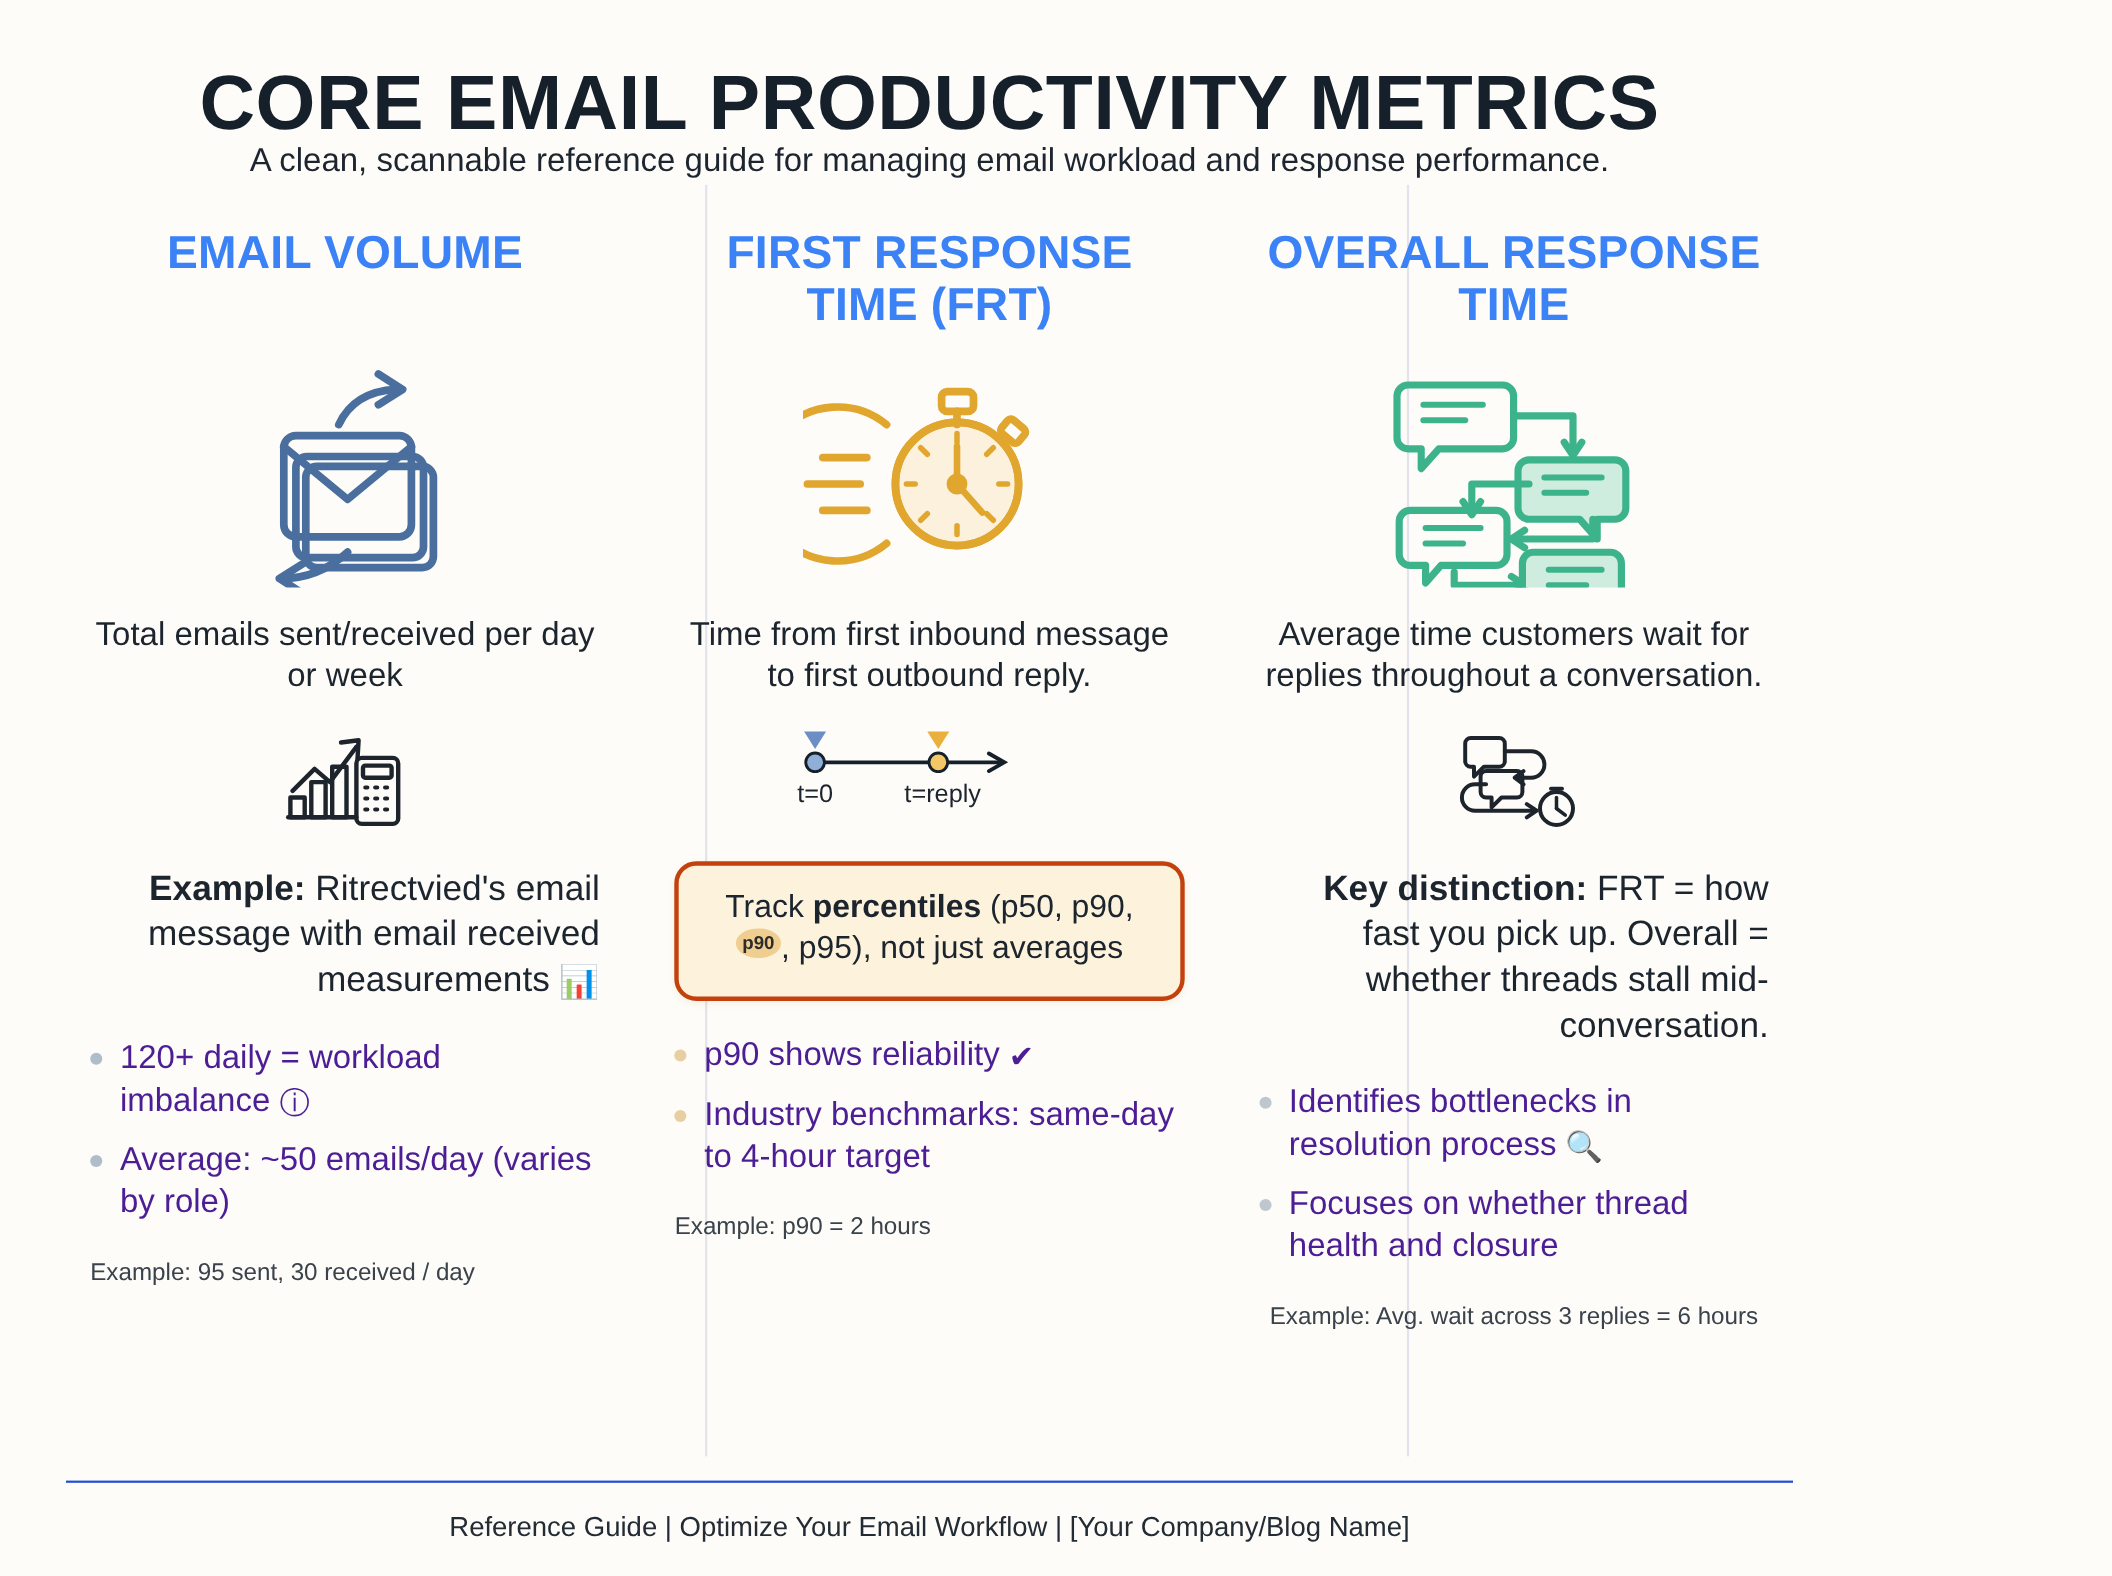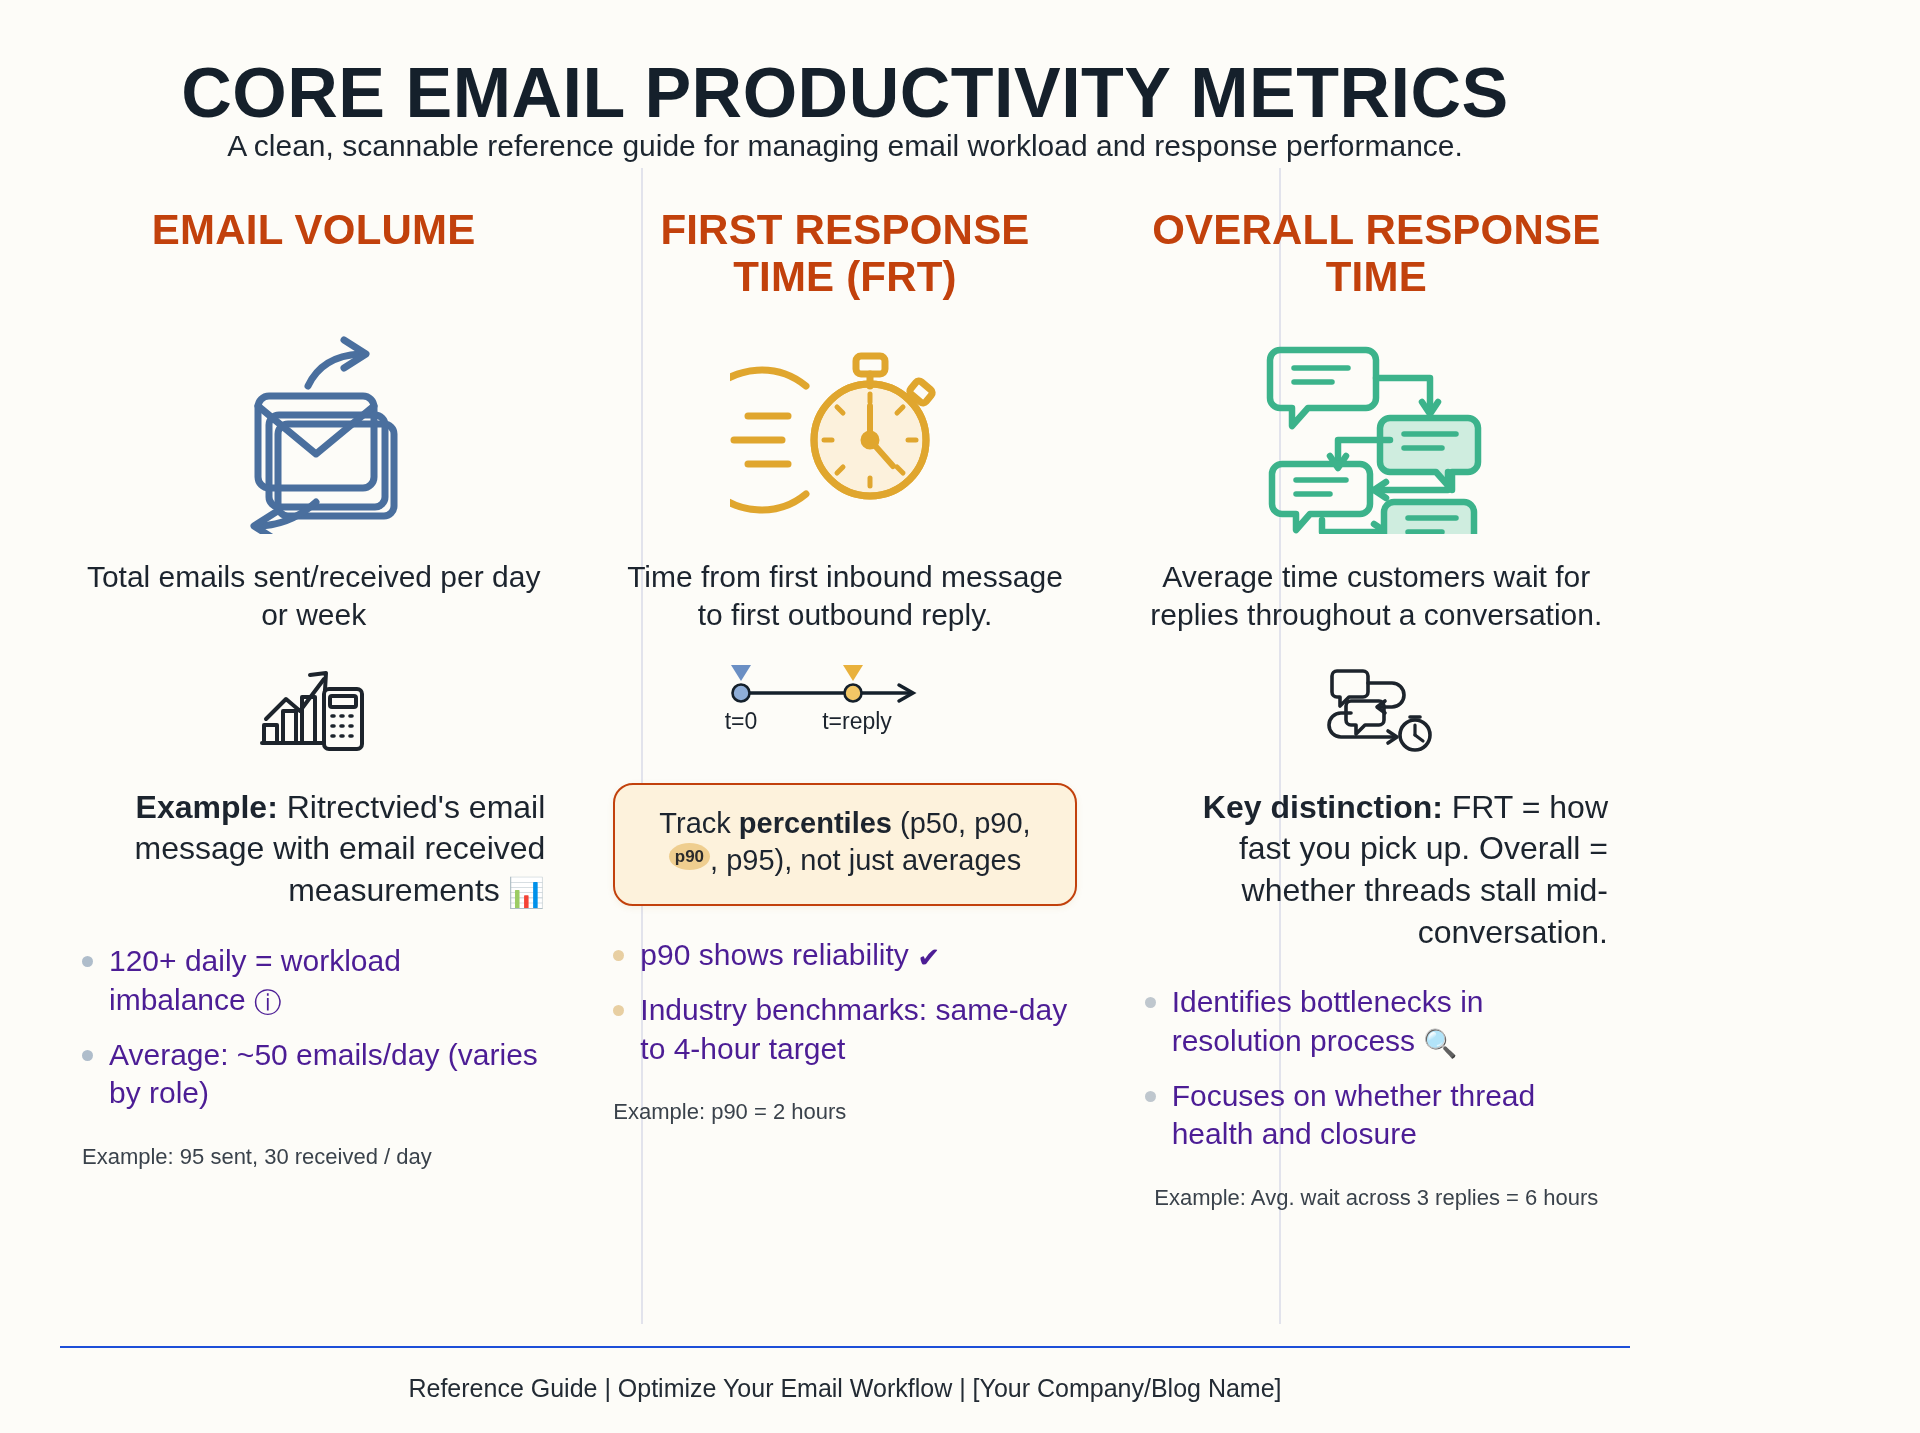--- a/index.html
+++ b/index.html
@@ -63,21 +63,21 @@
     width: 2px;
     background: #E2E3EC;
   }
   .divider.d1 { left: 641px; }
   .divider.d2 { left: 1279px; }
 
   .col-title {
     text-align: center;
     font-size: 42px;
     font-weight: 700;
-    color: #c2410c;
+    color: #3b82f6;
     line-height: 1.13;
     letter-spacing: 0.2px;
     min-height: 106px;
   }
 
   .hero-icon {
     height: 228px;
     display: flex;
     align-items: center;
     justify-content: center;
@@ -114,21 +114,21 @@
     color: #1C242E;
     line-height: 1.3;
     margin-top: 26px;
   }
   .note b { font-weight: 700; }
 
   
   .callout {
     margin-top: 22px;
     background: #FDF2DC;
-    border: 2px solid #c2410c;
+    border: 4px solid #c2410c;
     border-radius: 20px;
     padding: 20px 26px 24px 26px;
     text-align: center;
     font-size: 29px;
     color: #1C242E;
     line-height: 1.3;
     box-shadow: 0 2px 6px rgba(180,140,60,0.10);
   }
   .callout b { font-weight: 700; }
   .p90-badge {

